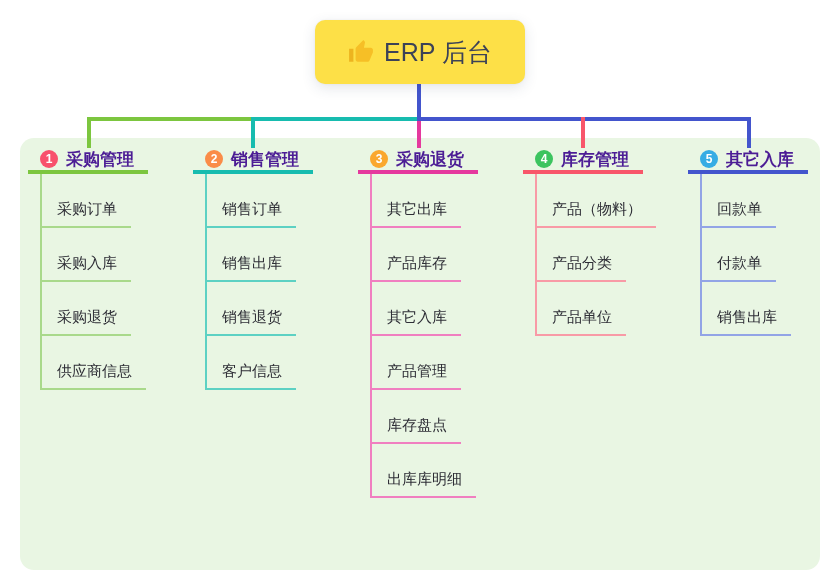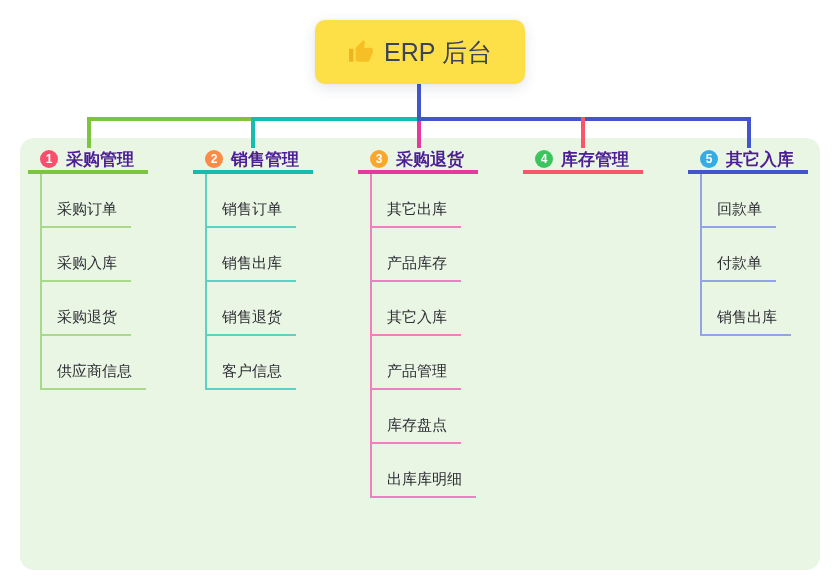--- a/index.html
+++ b/index.html
@@ -137,20 +137,31 @@
         <span>出库库明细</span>
       </div>
     </div>
 </div>
 
 <div class="branch" style="left: 523px; --strong: #f8566a; --light: #f89aa6; --badge: #3cc45f;">
   <div class="branch-header">
     <span class="badge">4</span>
     <span class="branch-title">库存管理</span>
   </div>
+  <div class="children">
+      <div class="child">
+        <span>产品（物料）</span>
+      </div>
+      <div class="child">
+        <span>产品分类</span>
+      </div>
+      <div class="child">
+        <span>产品单位</span>
+      </div>
+    </div>
 </div>
 
 <div class="branch" style="left: 688px; --strong: #4355cd; --light: #92a4e6; --badge: #36ace4;">
   <div class="branch-header">
     <span class="badge">5</span>
     <span class="branch-title">其它入库</span>
   </div>
   <div class="children">
       <div class="child">
         <span>回款单</span>

